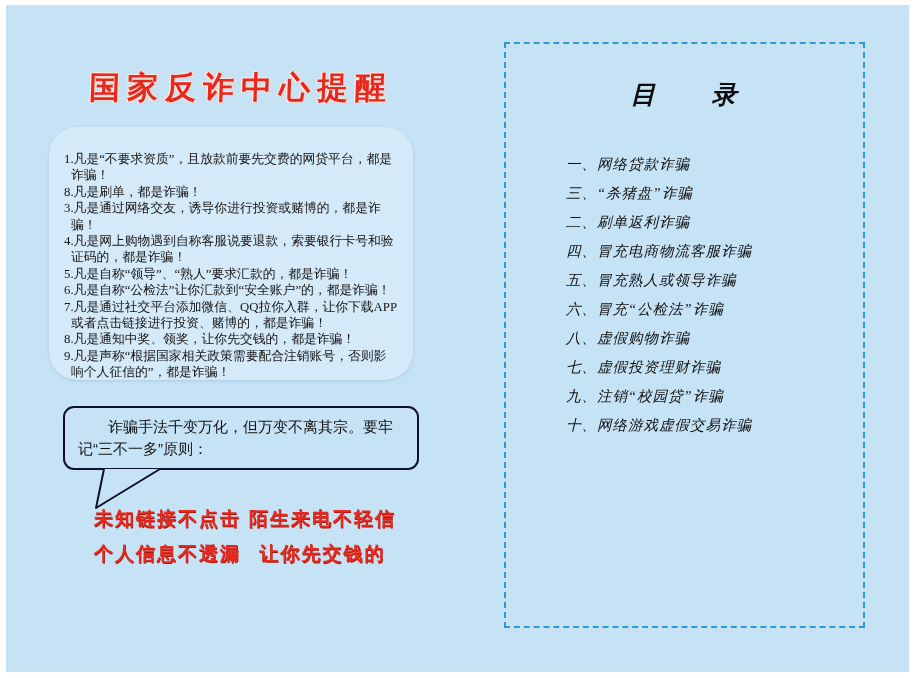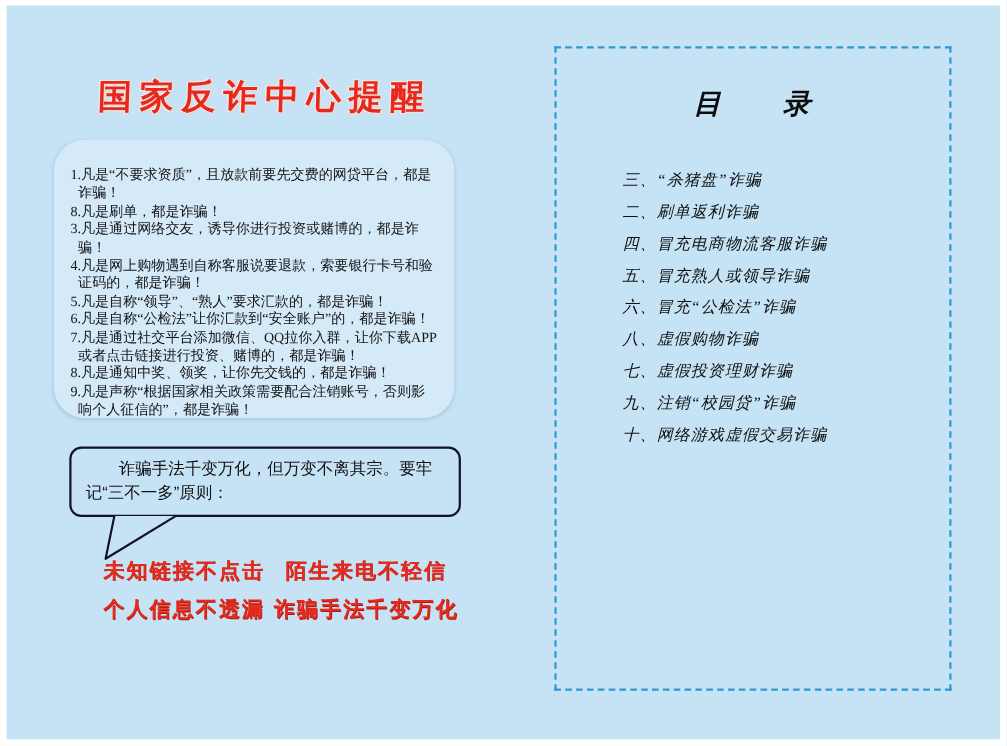--- a/index.html
+++ b/index.html
@@ -124,26 +124,27 @@
       <p>诈骗手法千变万化，但万变不离其宗。要牢记“三不一多”原则：</p>
     </div>
     <svg class="bubble-tail" viewBox="0 0 84 46" xmlns="http://www.w3.org/2000/svg">
       <path d="M18,3 L10,42 L74,3" fill="#c6e2f5" stroke="#11112b" stroke-width="2" stroke-linejoin="round"></path>
     </svg>
 
     <div class="slogans">
       <span class="slogan">未知链接不点击</span>
       <span class="slogan">陌生来电不轻信</span>
       <span class="slogan">个人信息不透漏</span>
-      <span class="slogan">诈骗手法千变万化</span>
+      <span class="slogan">让你先交钱的</span>
     </div>
 
     <div class="toc-box">
       <h2 class="toc-title">目　　录</h2>
       <ul class="toc-list">
+        <li>一、网络贷款诈骗</li>
         <li>三、“杀猪盘”诈骗</li>
         <li>二、刷单返利诈骗</li>
         <li>四、冒充电商物流客服诈骗</li>
         <li>五、冒充熟人或领导诈骗</li>
         <li>六、冒充“公检法”诈骗</li>
         <li>八、虚假购物诈骗</li>
         <li>七、虚假投资理财诈骗</li>
         <li>九、注销“校园贷”诈骗</li>
         <li>十、网络游戏虚假交易诈骗</li>
       </ul>

